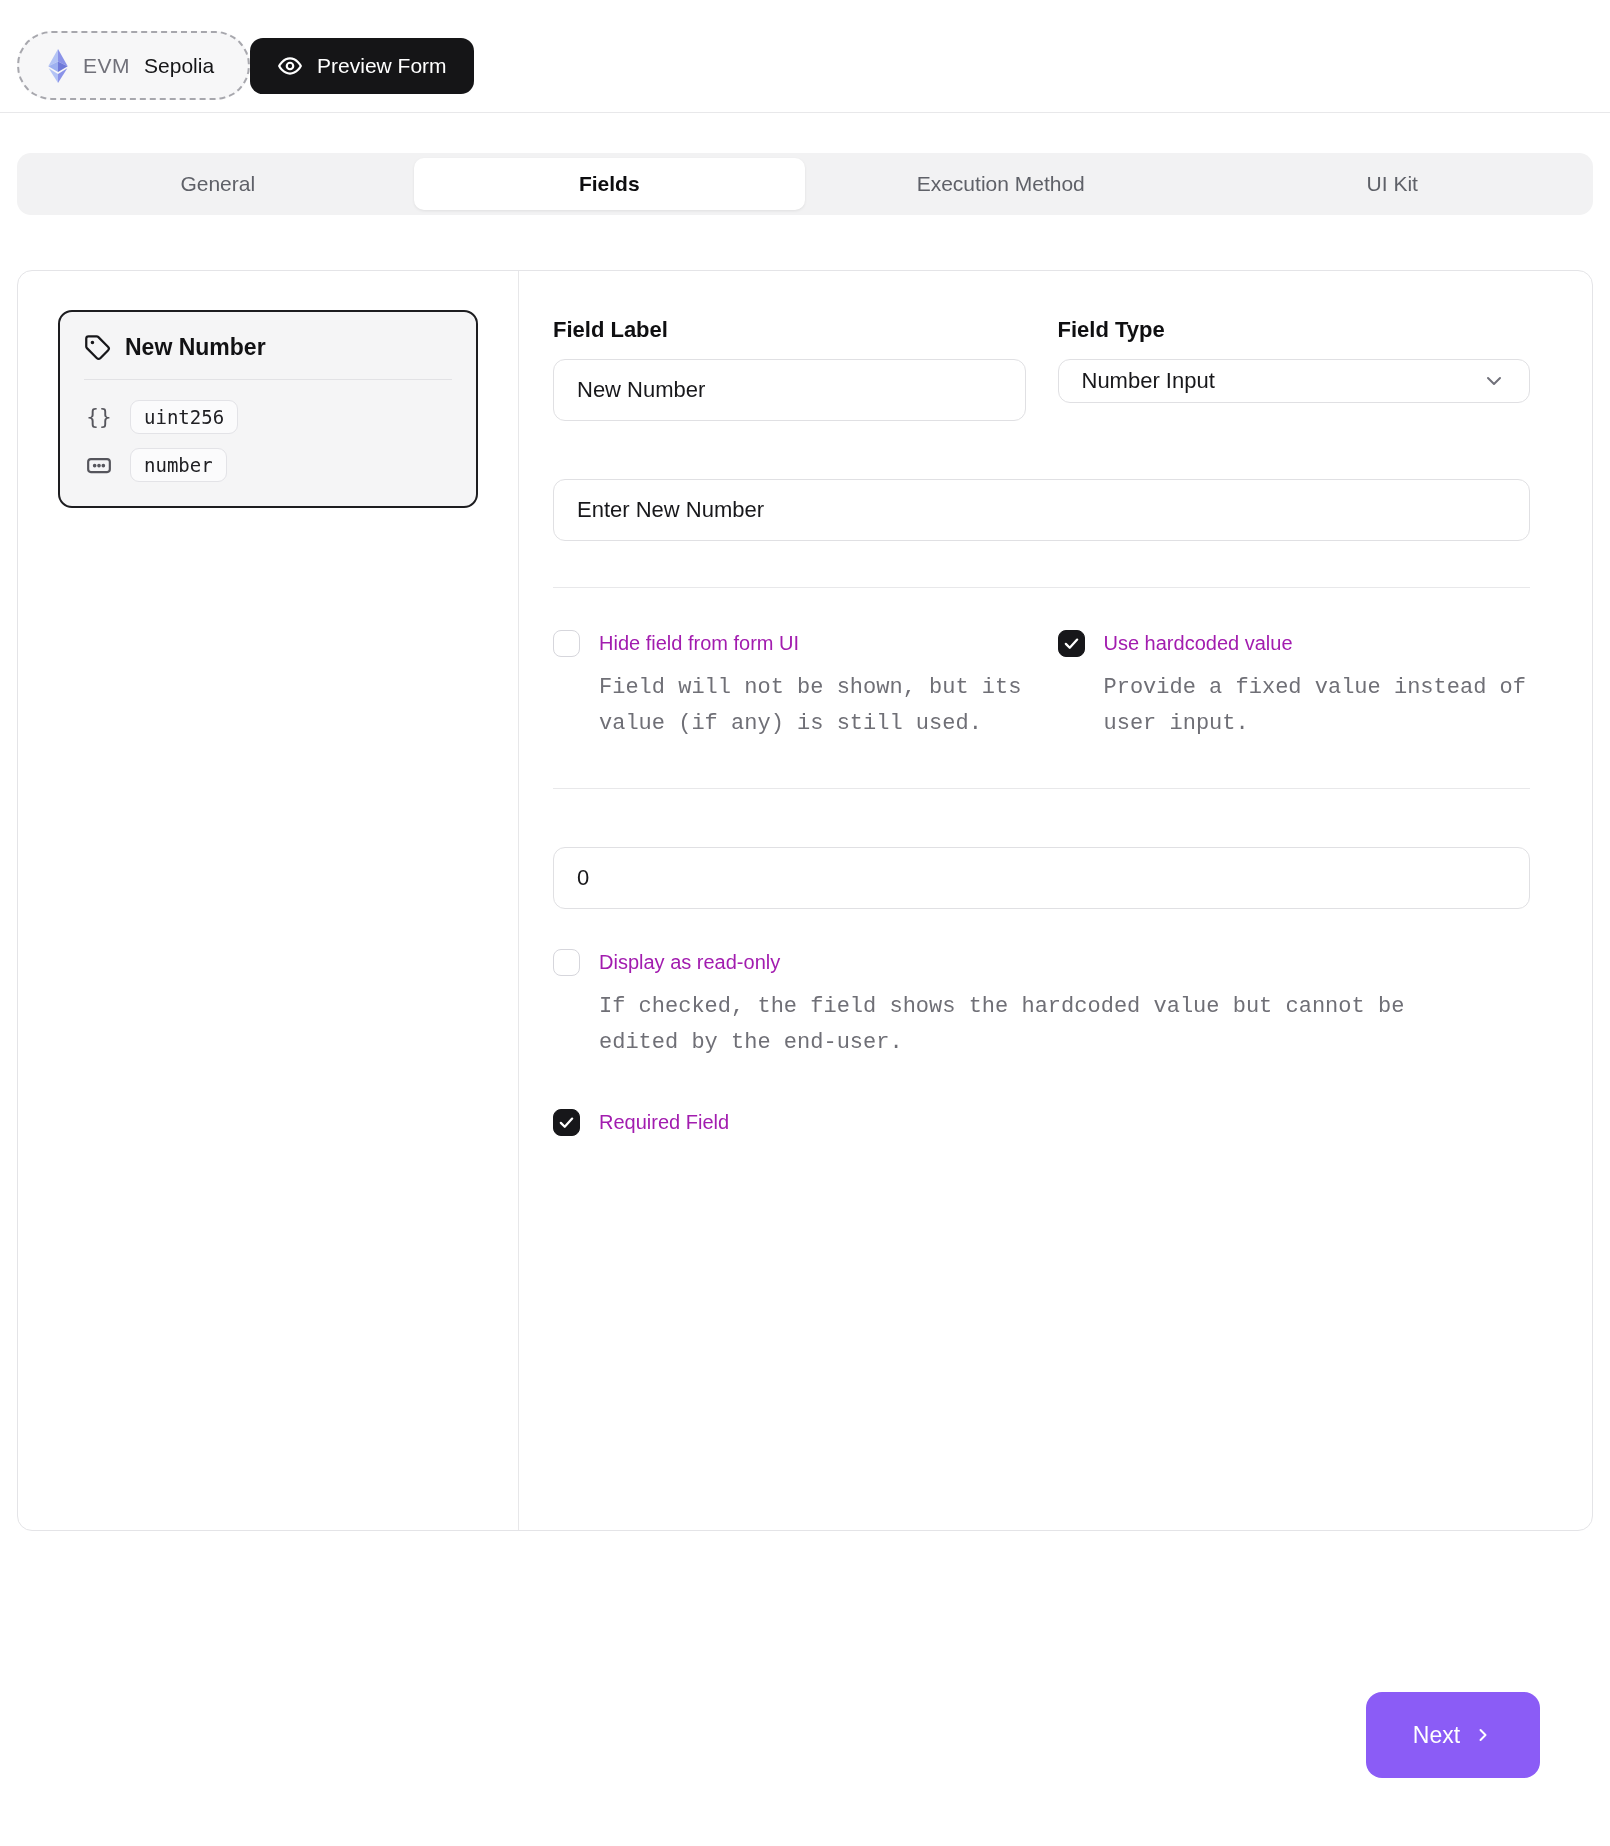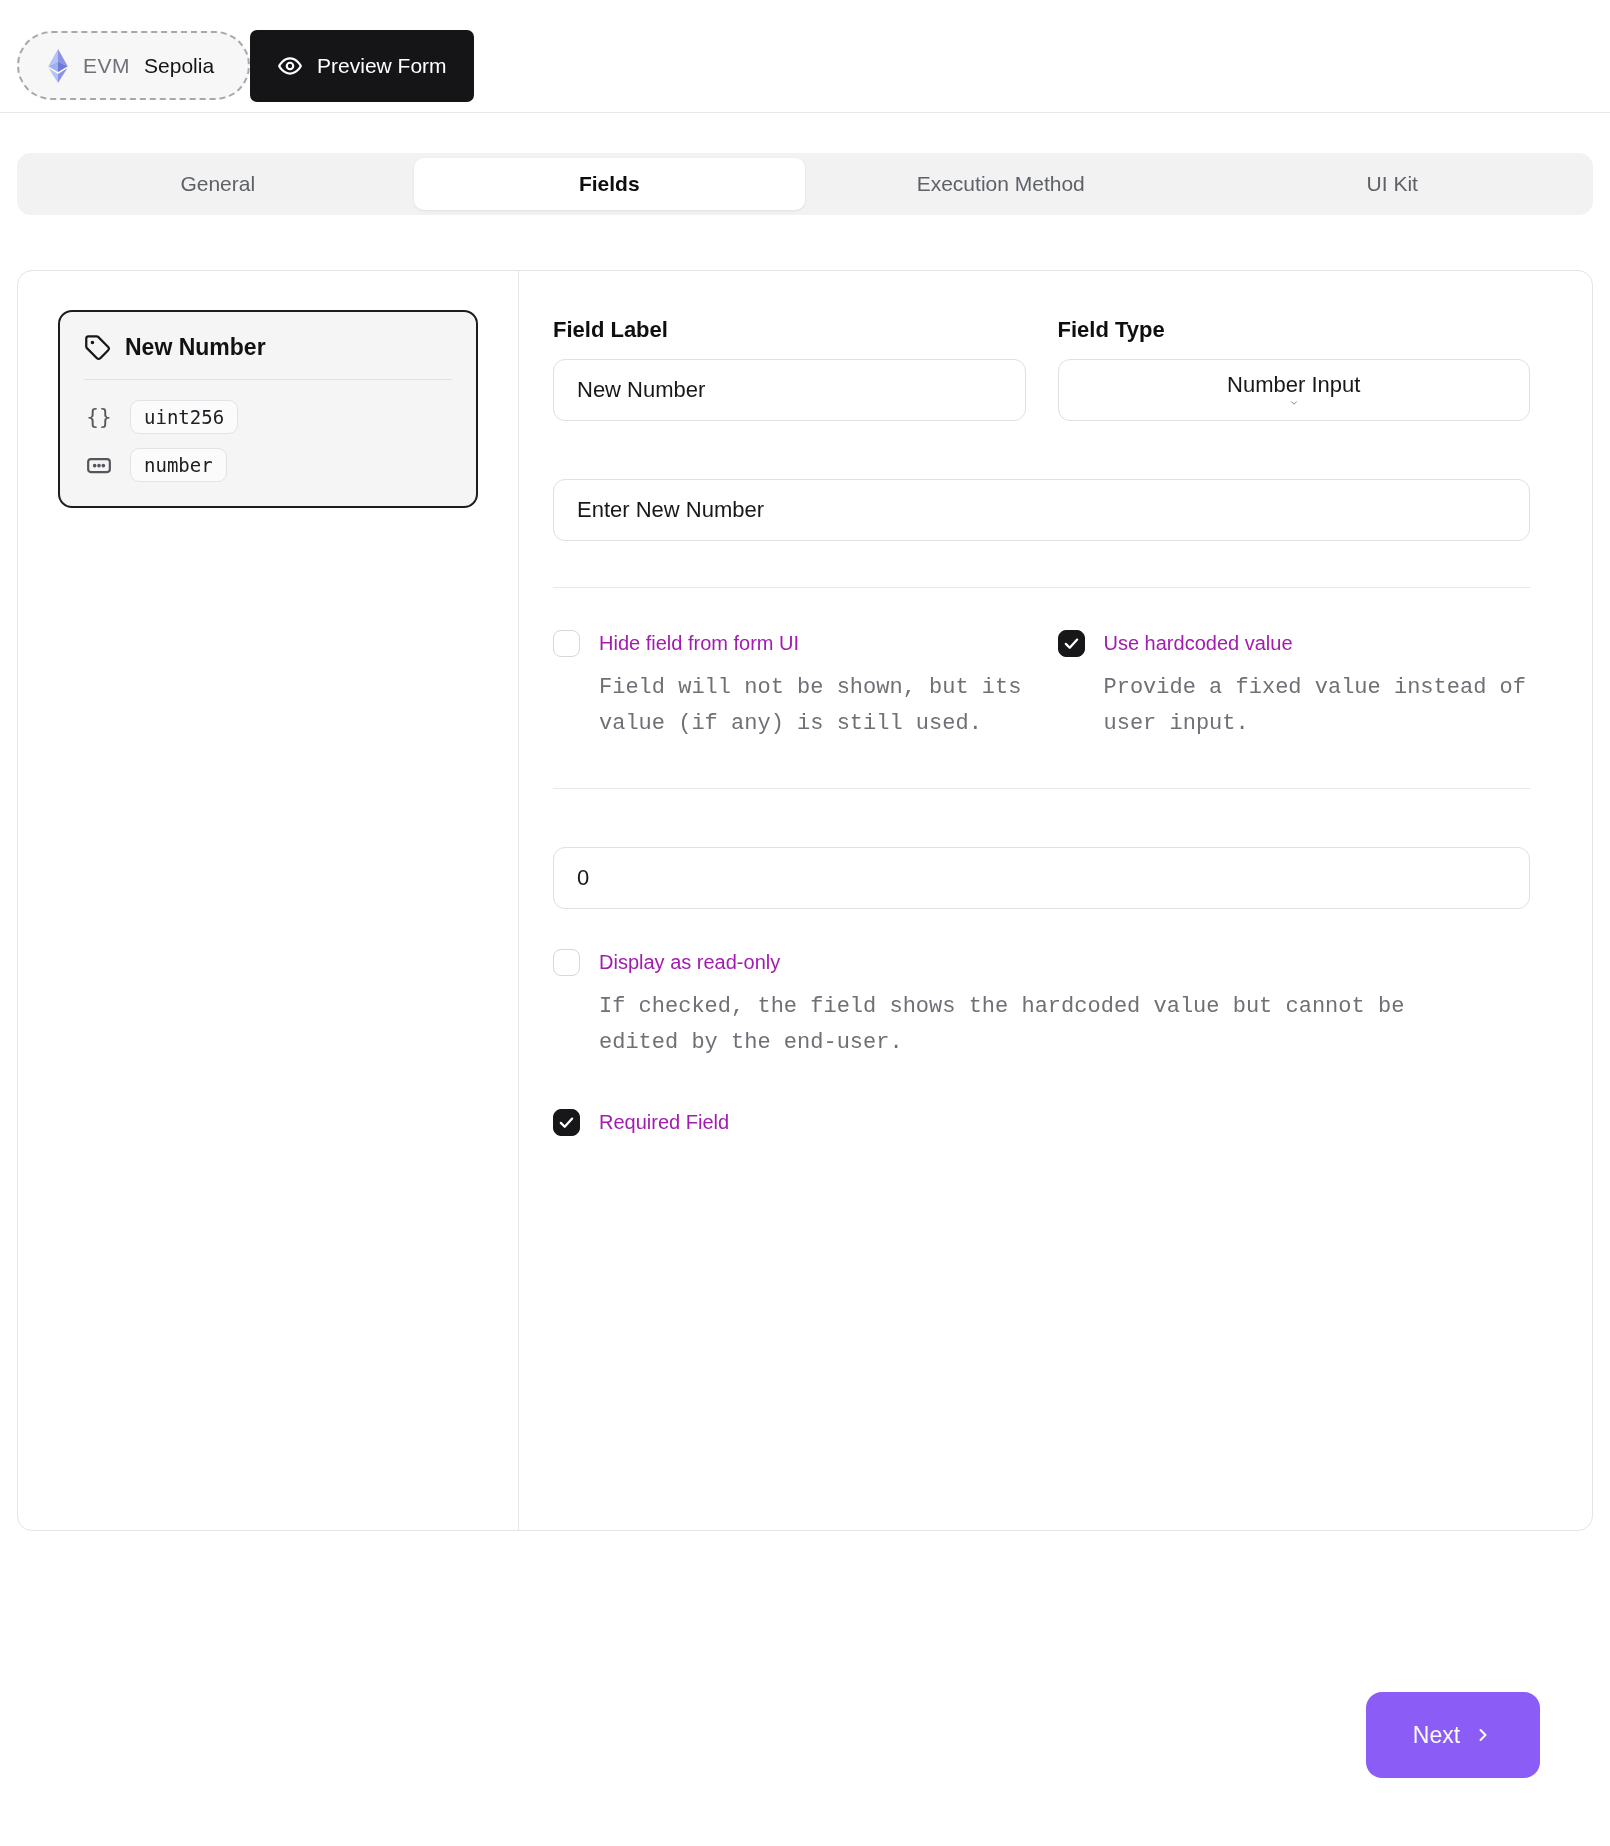--- a/index.html
+++ b/index.html
@@ -23,22 +23,22 @@
     border:2px dashed #a7a7ad; border-radius:999px;
     background:#f7f7f8;
     padding:0 34px 0 28px; height:69px;
   }
   .net-badge .eth { width:22px; height:34px; }
   .net-badge .chain { font-size:21px; color:#71717a; letter-spacing:.5px; }
   .net-badge .network { font-size:21px; color:#151517; }
   .preview-btn {
     display:inline-flex; align-items:center; gap:14px;
     background:#151517; color:#ffffff;
-    border:none; border-radius:7px;
-    height:72px; padding:0 27px;
+    border:none; border-radius:13px;
+    height:56px; padding:0 27px;
     font-size:21px; font-family:"Liberation Sans", sans-serif;
     cursor:pointer;
   }
   
   .tabbar {
     margin:40px 17px 0 17px;
     background:#f2f2f3;
     border-radius:14px;
     height:62px;
     padding:5px;
@@ -97,24 +97,23 @@
   .text-input, .select-input, .f-textarea {
     width:100%;
     border:1px solid #e0e0e3; border-radius:12px;
     font-size:22px; color:#18181b;
     font-family:"Liberation Sans", sans-serif;
     background:#ffffff;
     outline:none;
   }
   .text-input { height:62px; padding:0 23px; margin-top:16px; }
   .select-input {
-    height:62px; padding:12px 23px; margin-top:16px;
+    height:44px; padding:12px 23px; margin-top:16px;
     display:flex; align-items:center; justify-content:space-between;
     cursor:pointer;
-    flex-direction:column;
   }
   .select-input svg { width:24px; height:24px; }
   .section-gap { margin-top:42px; }
   .hdivider { border:none; border-top:1px solid #e8e8ea; margin:46px 0 0 0; }
   
   .check-row { display:flex; align-items:flex-start; gap:19px; cursor:pointer; }
   .checkbox {
     width:27px; height:27px; flex:none;
     border:1.5px solid #d6d6dc; border-radius:8px;
     background:#ffffff; margin-top:2px;

